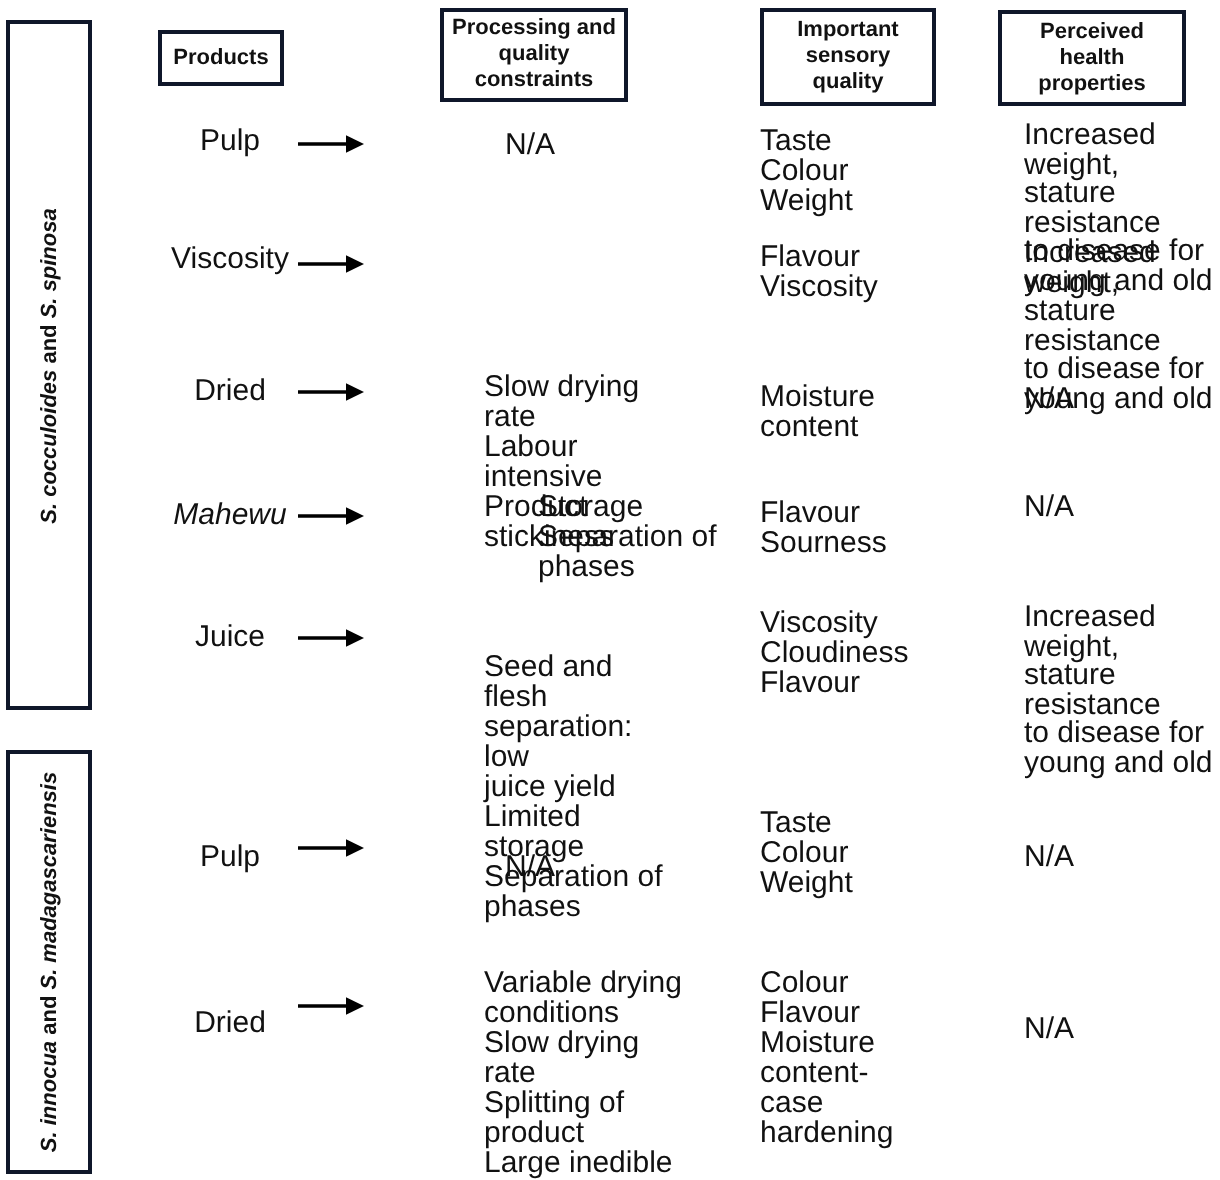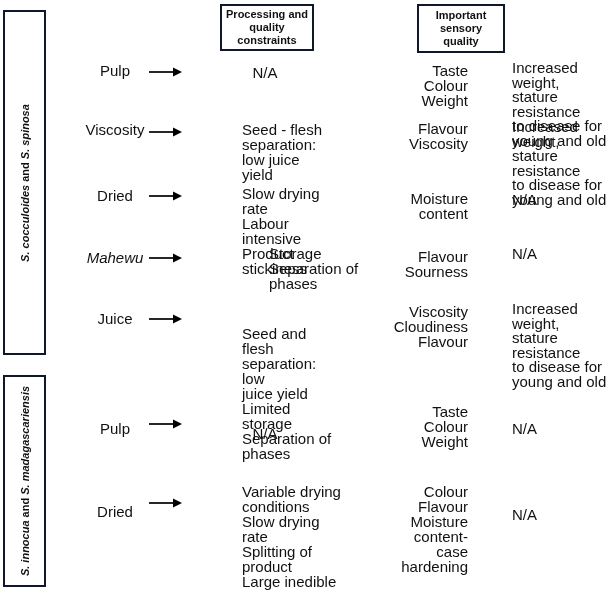--- a/index.html
+++ b/index.html
@@ -57,21 +57,21 @@
     text-align: left;
   }
   .constraints-na {
     left: 220px;
     width: 90px;
     text-align: center;
   }
   .sensory {
     left: 380px;
     width: 88px;
-    text-align: right;
+    text-align: left;
   }
   .health {
     left: 512px;
     width: 100px;
     text-align: left;
     line-height: 14.5px;
   }
   .arrow {
     position: absolute;
     left: 149px;
@@ -92,29 +92,37 @@
     </div>
   </div>
   <div class="box" style="left:3px; top:375px; width:43px; height:212px;">
     <div class="species-label">
       <span class="sp">S. innocua</span>
       <span class="conj">and</span>
       <span class="sp">S. madagascariensis</span>
     </div>
   </div>
 
+  <div class="box hdr" style="left:79px; top:15px; width:63px; height:28px;">
+    <span>Products</span>
+  </div>
   <div class="box hdr" style="left:220px; top:4px; width:94px; height:47px;">
     <span>Processing and
 quality
 constraints</span>
   </div>
-  <div class="box hdr" style="left:380px; top:4px; width:88px; height:49px;margin-left:37px;">
+  <div class="box hdr" style="left:380px; top:4px; width:88px; height:49px;">
     <span>Important
 sensory
 quality</span>
+  </div>
+  <div class="box hdr" style="left:499px; top:5px; width:94px; height:48px;">
+    <span>Perceived
+health
+properties</span>
   </div>
 
   <div class="cell product" style="top:63px;">Pulp</div>
   <svg class="arrow" style="top:67px;" viewBox="0 0 33 10">
     <line x1="0" y1="5" x2="25" y2="5" stroke="#000" stroke-width="1.7"></line>
       <polygon points="24,0.6 33,5 24,9.4" fill="#000"></polygon>
   </svg>
   <div class="cell constraints-na" style="top:65px;">N/A</div>
   <div class="cell sensory" style="top:63px;">Taste
 Colour
@@ -122,24 +130,20 @@
   <div class="cell health" style="top:61px;">Increased weight,
 stature resistance
 to disease for
 young and old</div>
 
   <div class="cell product" style="top:122px;">Viscosity</div>
   <svg class="arrow" style="top:127px;" viewBox="0 0 33 10">
     <line x1="0" y1="5" x2="25" y2="5" stroke="#000" stroke-width="1.7"></line>
       <polygon points="24,0.6 33,5 24,9.4" fill="#000"></polygon>
   </svg>
-  <div class="cell constraints" style="top:122px;">Seed - flesh
-separation:
-low juice
-yield</div>
   <div class="cell sensory" style="top:121px;">Flavour
 Viscosity</div>
   <div class="cell health" style="top:120px;">Increased weight,
 stature resistance
 to disease for
 young and old</div>
 
   <div class="cell product" style="top:188px;">Dried</div>
   <svg class="arrow" style="top:191px;" viewBox="0 0 33 10">
     <line x1="0" y1="5" x2="25" y2="5" stroke="#000" stroke-width="1.7"></line>

